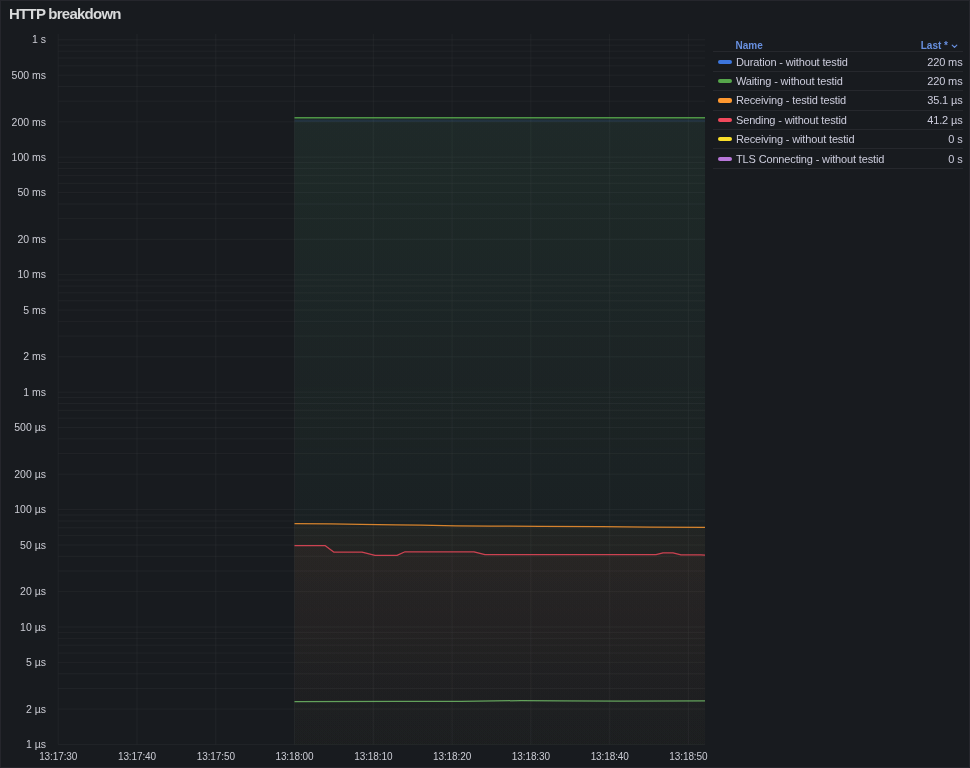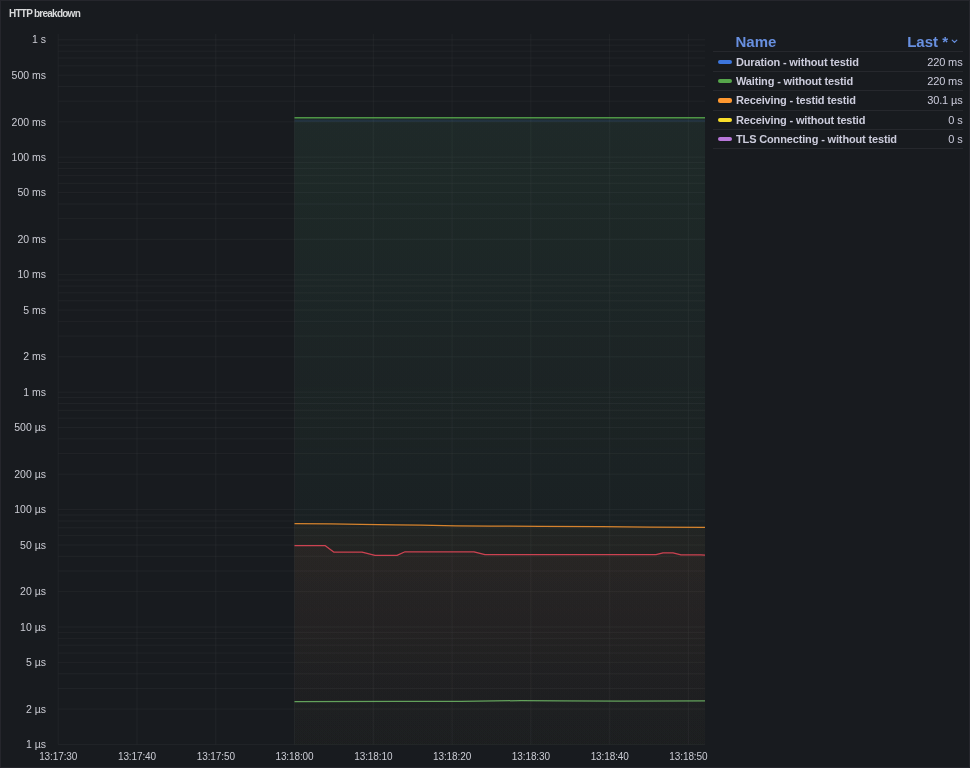--- a/index.html
+++ b/index.html
@@ -1,23 +1,23 @@
 <!DOCTYPE html>
 <html><head><meta charset="utf-8"><style>
 * { margin:0; padding:0; box-sizing:border-box; }
 html,body { width:970px; height:768px; background:#181b1f; overflow:hidden; }
 body { font-family:"Liberation Sans", sans-serif; position:relative; border:1px solid #25262c; transform:translateZ(0); }
-.title { transform:translateZ(0); position:absolute; left:8px; top:6px; font-size:10px; font-weight:bold; color:#d9dadb; letter-spacing:-0.75px; line-height:14px; }
+.title { transform:translateZ(0); position:absolute; left:8px; top:6px; font-size:15px; font-weight:bold; color:#d9dadb; letter-spacing:-0.75px; line-height:14px; }
 .legend { transform:translateZ(0); position:absolute; left:712px; top:31.8px; width:249.5px; font-size:11px; color:#ccccdc; }
-.lhead { height:19.7px; display:flex; align-items:flex-start; border-bottom:1px solid rgba(204,204,220,0.08); color:#6890e0; font-weight:bold; font-size:15px; }
+.lhead { height:19.7px; display:flex; align-items:flex-end; border-bottom:1px solid rgba(204,204,220,0.08); color:#6890e0; font-weight:bold; font-size:10px; }
 .lname { margin-left:22.5px; }
 .llast { margin-left:auto; margin-right:3.5px; display:flex; align-items:center; }
 .lrow { height:19.4px; display:flex; align-items:center; border-bottom:1px solid rgba(204,204,220,0.08); letter-spacing:-0.15px; }
 .sw { width:14px; height:4.2px; border-radius:2.1px; margin-left:4.5px; flex:none; }
-.rn { margin-left:4.5px; white-space:nowrap;font-weight:bold; }
+.rn { margin-left:4.5px; white-space:nowrap; }
 .rv { margin-left:auto; }
 </style></head>
 <body>
 <svg width="970" height="768" viewBox="0 0 970 768" style="position:absolute;left:0;top:0;transform:translateZ(0)">
     <defs>
       <linearGradient id="gGreen" gradientUnits="userSpaceOnUse" x1="0" y1="33.0" x2="0" y2="800.0">
         <stop offset="0" stop-color="#56A64B" stop-opacity="0.1"></stop>
         <stop offset="1" stop-color="#56A64B" stop-opacity="0"></stop>
       </linearGradient>
       <linearGradient id="gBlue" gradientUnits="userSpaceOnUse" x1="0" y1="33.0" x2="0" y2="800.0">
@@ -94,21 +94,26 @@
       <span class="rv">220 ms</span>
     </div>
     <div class="lrow">
       <span class="sw" style="background:#56A64B"></span>
       <span class="rn">Waiting - without testid</span>
       <span class="rv">220 ms</span>
     </div>
     <div class="lrow">
       <span class="sw" style="background:#FF9830"></span>
       <span class="rn">Receiving - testid testid</span>
-      <span class="rv">30.1 µs</span>
+      <span class="rv">35.1 µs</span>
+    </div>
+    <div class="lrow">
+      <span class="sw" style="background:#F2495C"></span>
+      <span class="rn">Sending - without testid</span>
+      <span class="rv">41.2 µs</span>
     </div>
     <div class="lrow">
       <span class="sw" style="background:#FADE2A"></span>
       <span class="rn">Receiving - without testid</span>
       <span class="rv">0 s</span>
     </div>
     <div class="lrow">
       <span class="sw" style="background:#B877D9"></span>
       <span class="rn">TLS Connecting - without testid</span>
       <span class="rv">0 s</span>

